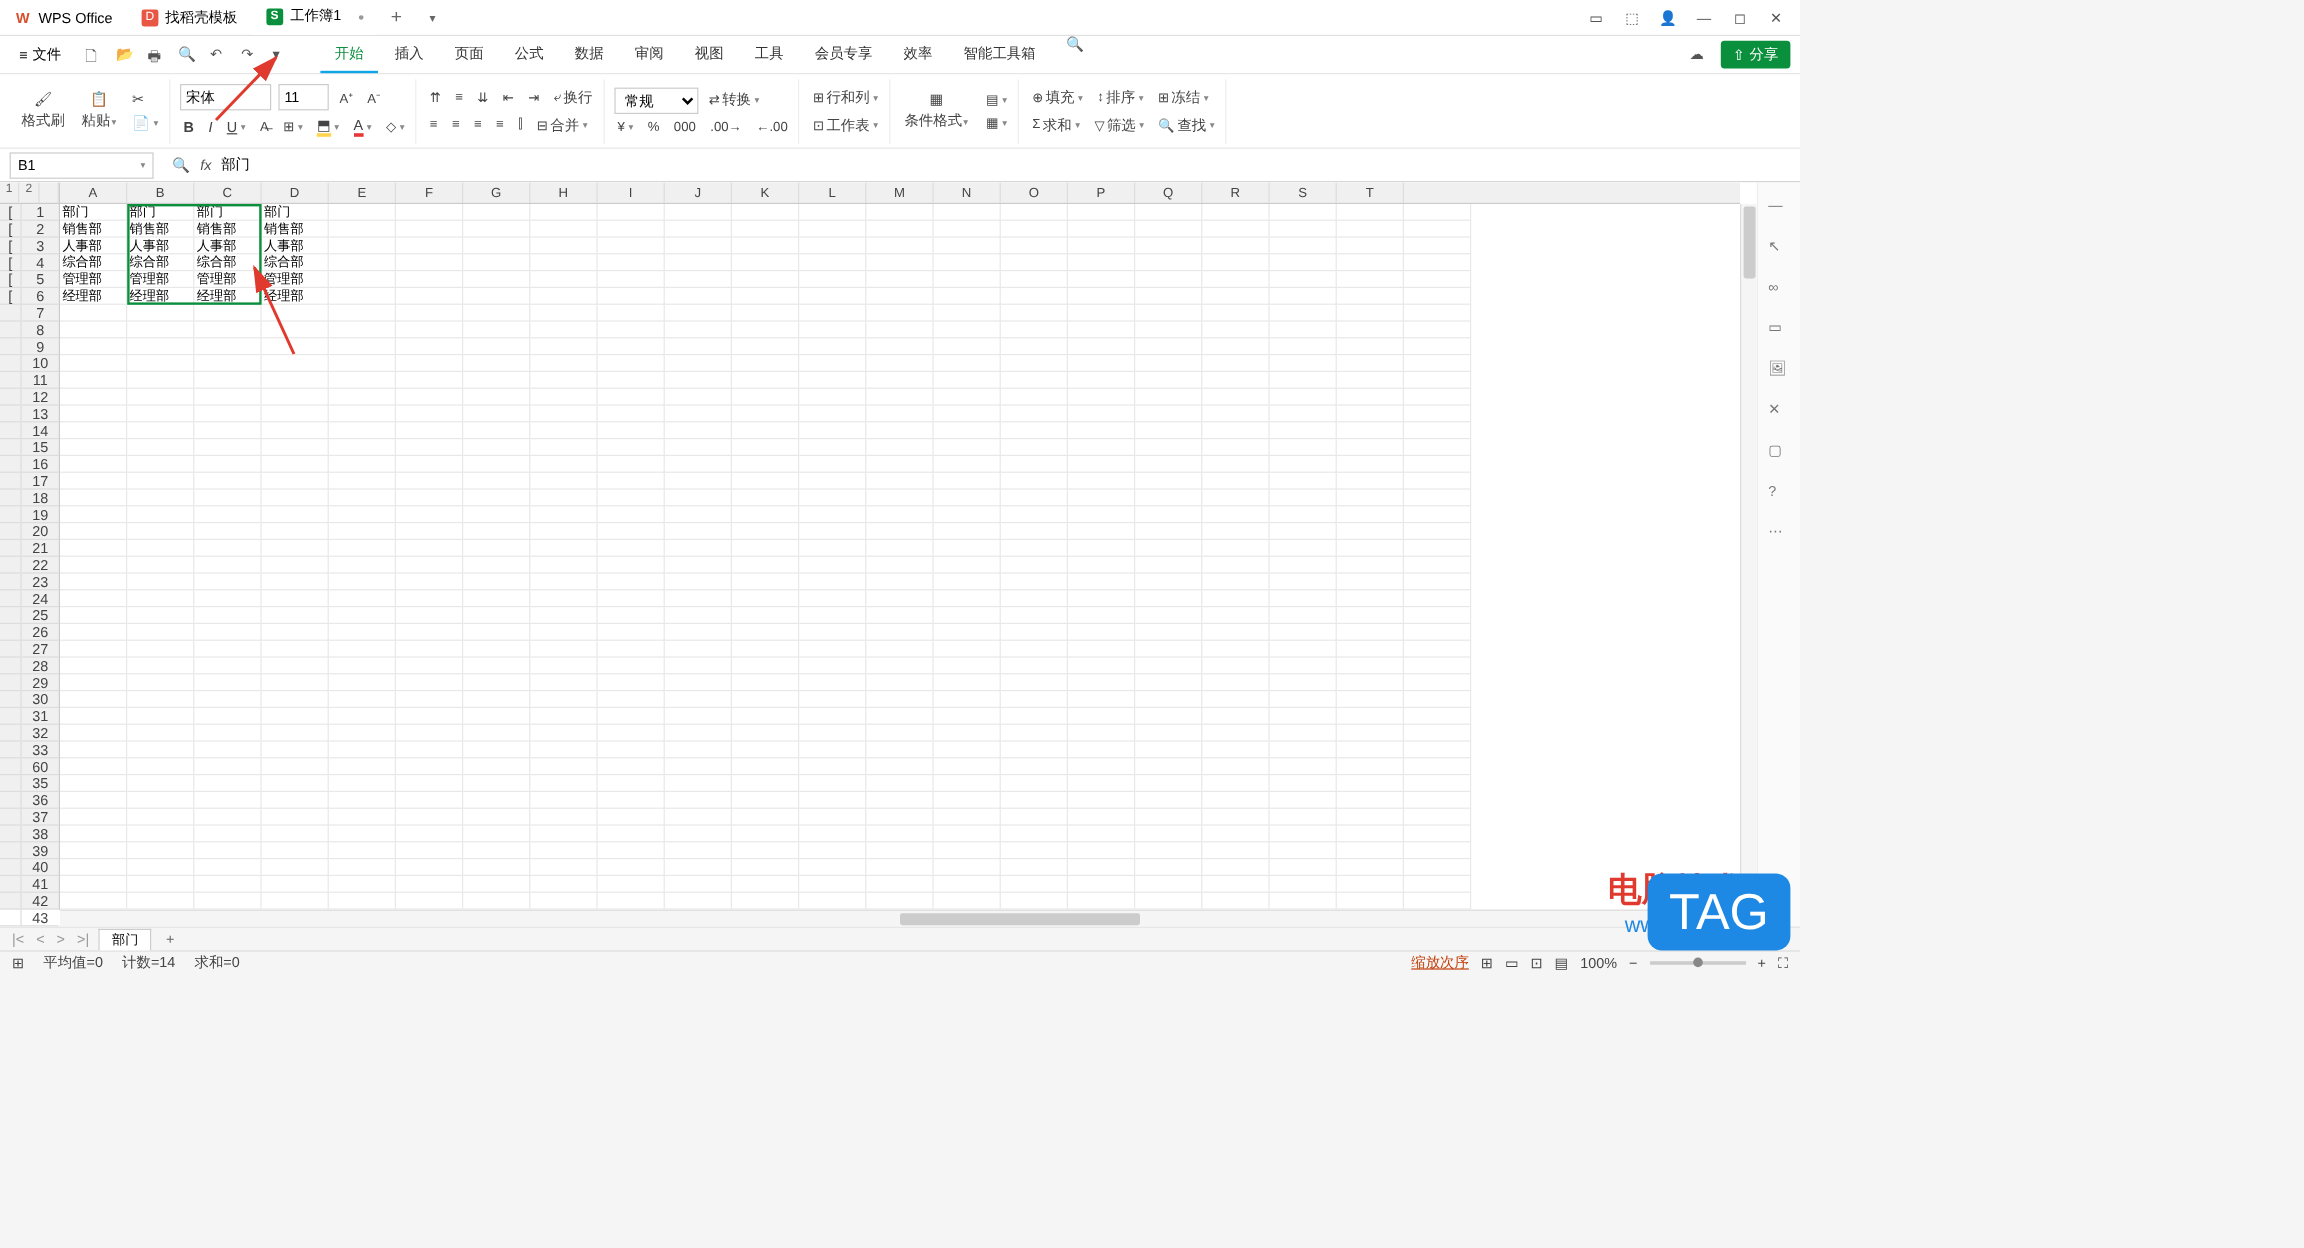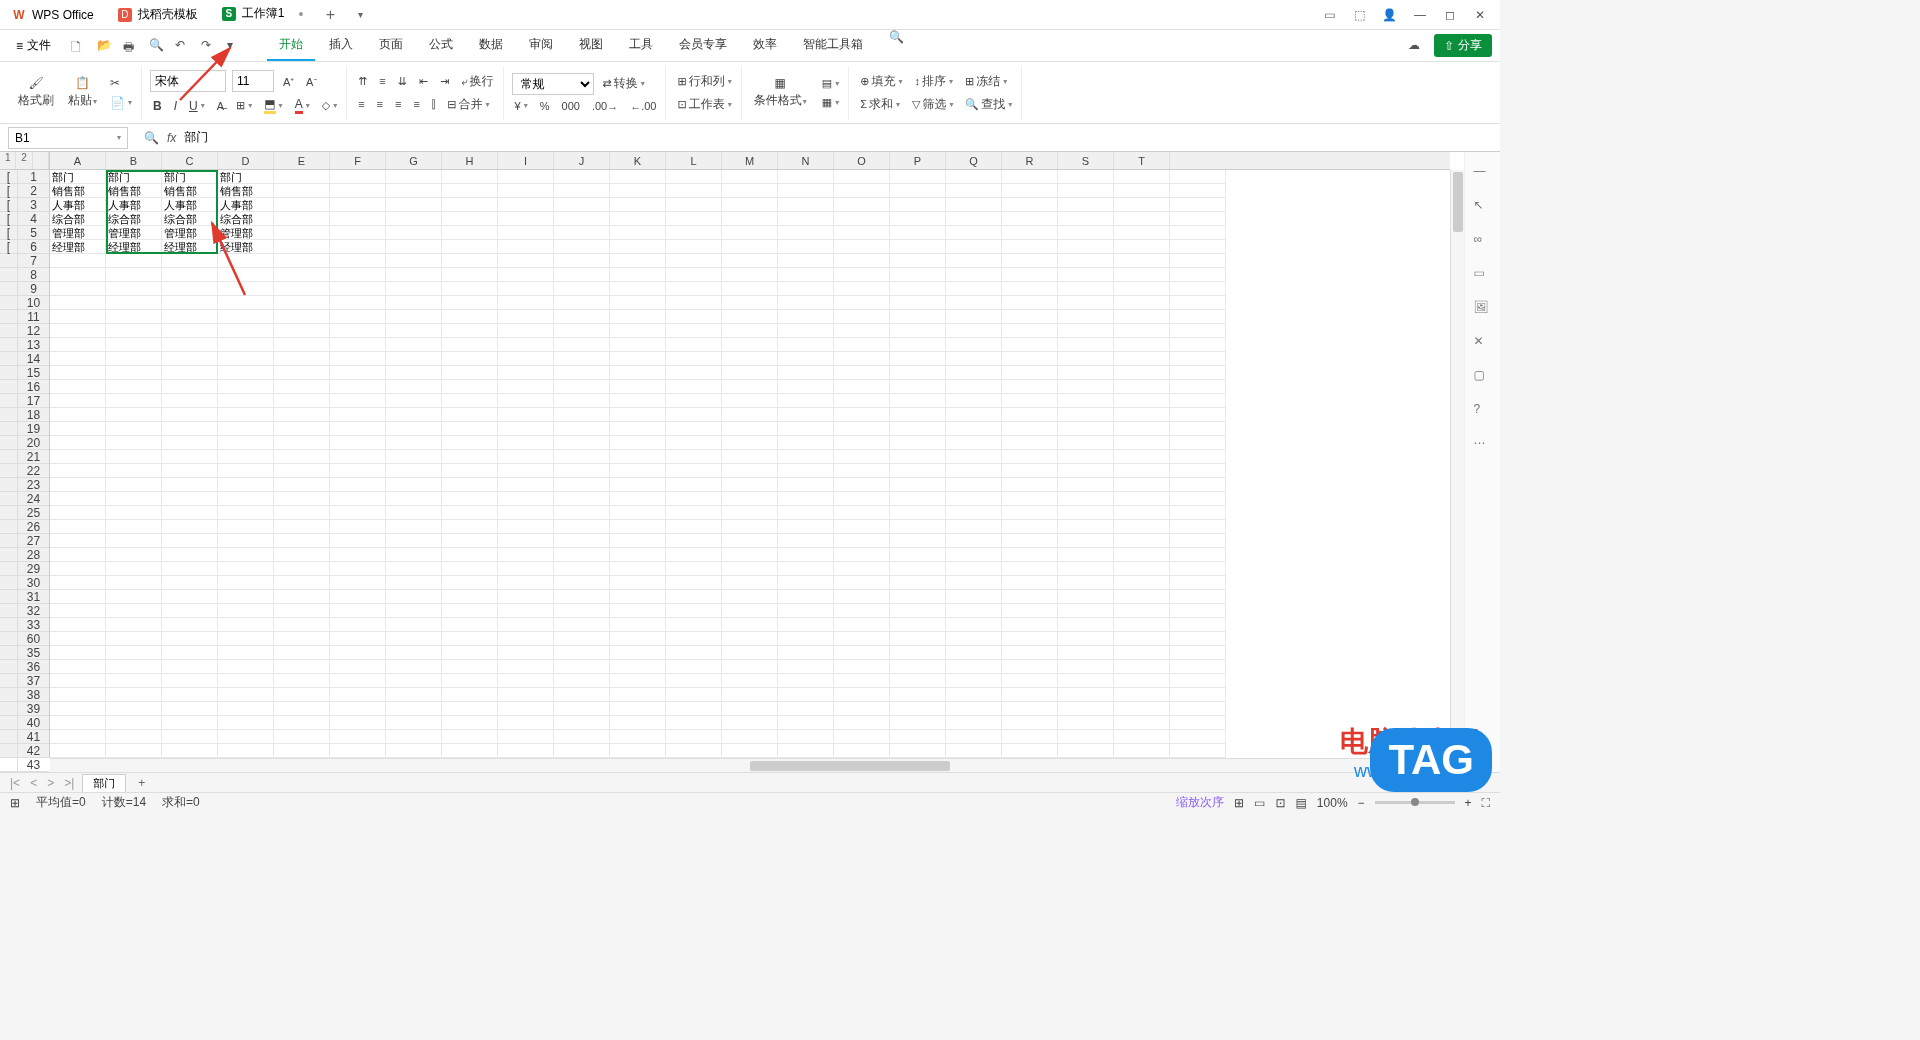--- a/index.html
+++ b/index.html
@@ -90,21 +90,21 @@
 
 
 .arrow { position:absolute; pointer-events:none; }
 .arrow1 { left:170px; top:40px; }
 .arrow2 { left:200px; top:215px; }
 
 
 .watermark { position:absolute; right:20px; bottom:30px; text-align:right;}
 .wm1 { font-size:28px; font-weight:bold; color:#e03a2f;}
 .wm2 { font-size:18px; color:#1e88e5;}
-.tag-badge { position:absolute; right:8px; bottom:20px; background:#1e88e5; color:#fff; font-size:42px; font-weight:bold; padding:8px 18px; border-radius:24px;}
+.tag-badge { position:absolute; right:8px; bottom:20px; background:#1e88e5; color:#fff; font-size:42px; font-weight:normal; padding:8px 18px; border-radius:12px;}
 </style>
 </head>
 <body>
 
 <div class="titlebar">
   <div class="tab">
     <span class="tab-icon wps-logo">W</span>
     <span>WPS Office</span>
   </div>
   <div class="tab">
@@ -236,21 +236,21 @@
         <span class="ribbon-btn-sm">≡</span>
         <span class="ribbon-btn-sm">≡</span>
         <span class="ribbon-btn-sm">⫿</span>
         <span class="ribbon-btn-sm">⊟<span>合并</span><span class="dd">▾</span></span>
       </div>
     </div>
   </div>
   <div class="ribbon-group">
     <div class="ribbon-col">
       <div class="ribbon-row">
-        <select class="font-select" style="width:82px;"><option>常规</option></select>
+        <select class="font-select" style="width:70px;"><option>常规</option></select>
         <span class="ribbon-btn-sm">⇄<span>转换</span><span class="dd">▾</span></span>
       </div>
       <div class="ribbon-row">
         <span class="ribbon-btn-sm">¥<span class="dd">▾</span></span>
         <span class="ribbon-btn-sm">%</span>
         <span class="ribbon-btn-sm">000</span>
         <span class="ribbon-btn-sm">.00→</span>
         <span class="ribbon-btn-sm">←.00</span>
       </div>
     </div>
@@ -1500,21 +1500,21 @@
   <div class="sh-tab">部门</div>
   <span class="sh-add">+</span>
 </div>
 
 <div class="statusbar">
   <span>⊞</span>
   <span>平均值=0</span>
   <span>计数=14</span>
   <span>求和=0</span>
   <div class="statusbar-right">
-    <span style="color:#8b5cf6;">缩放次序</span>
+    <span style="color:#c2410c;text-decoration:underline;">缩放次序</span>
     <span>⊞</span>
     <span>▭</span>
     <span>⊡</span>
     <span>▤</span>
     <span>100%</span>
     <span>−</span>
     <div class="zoom-slider">
         <div class="zoom-thumb"></div>
       </div>
     <span>+</span>

